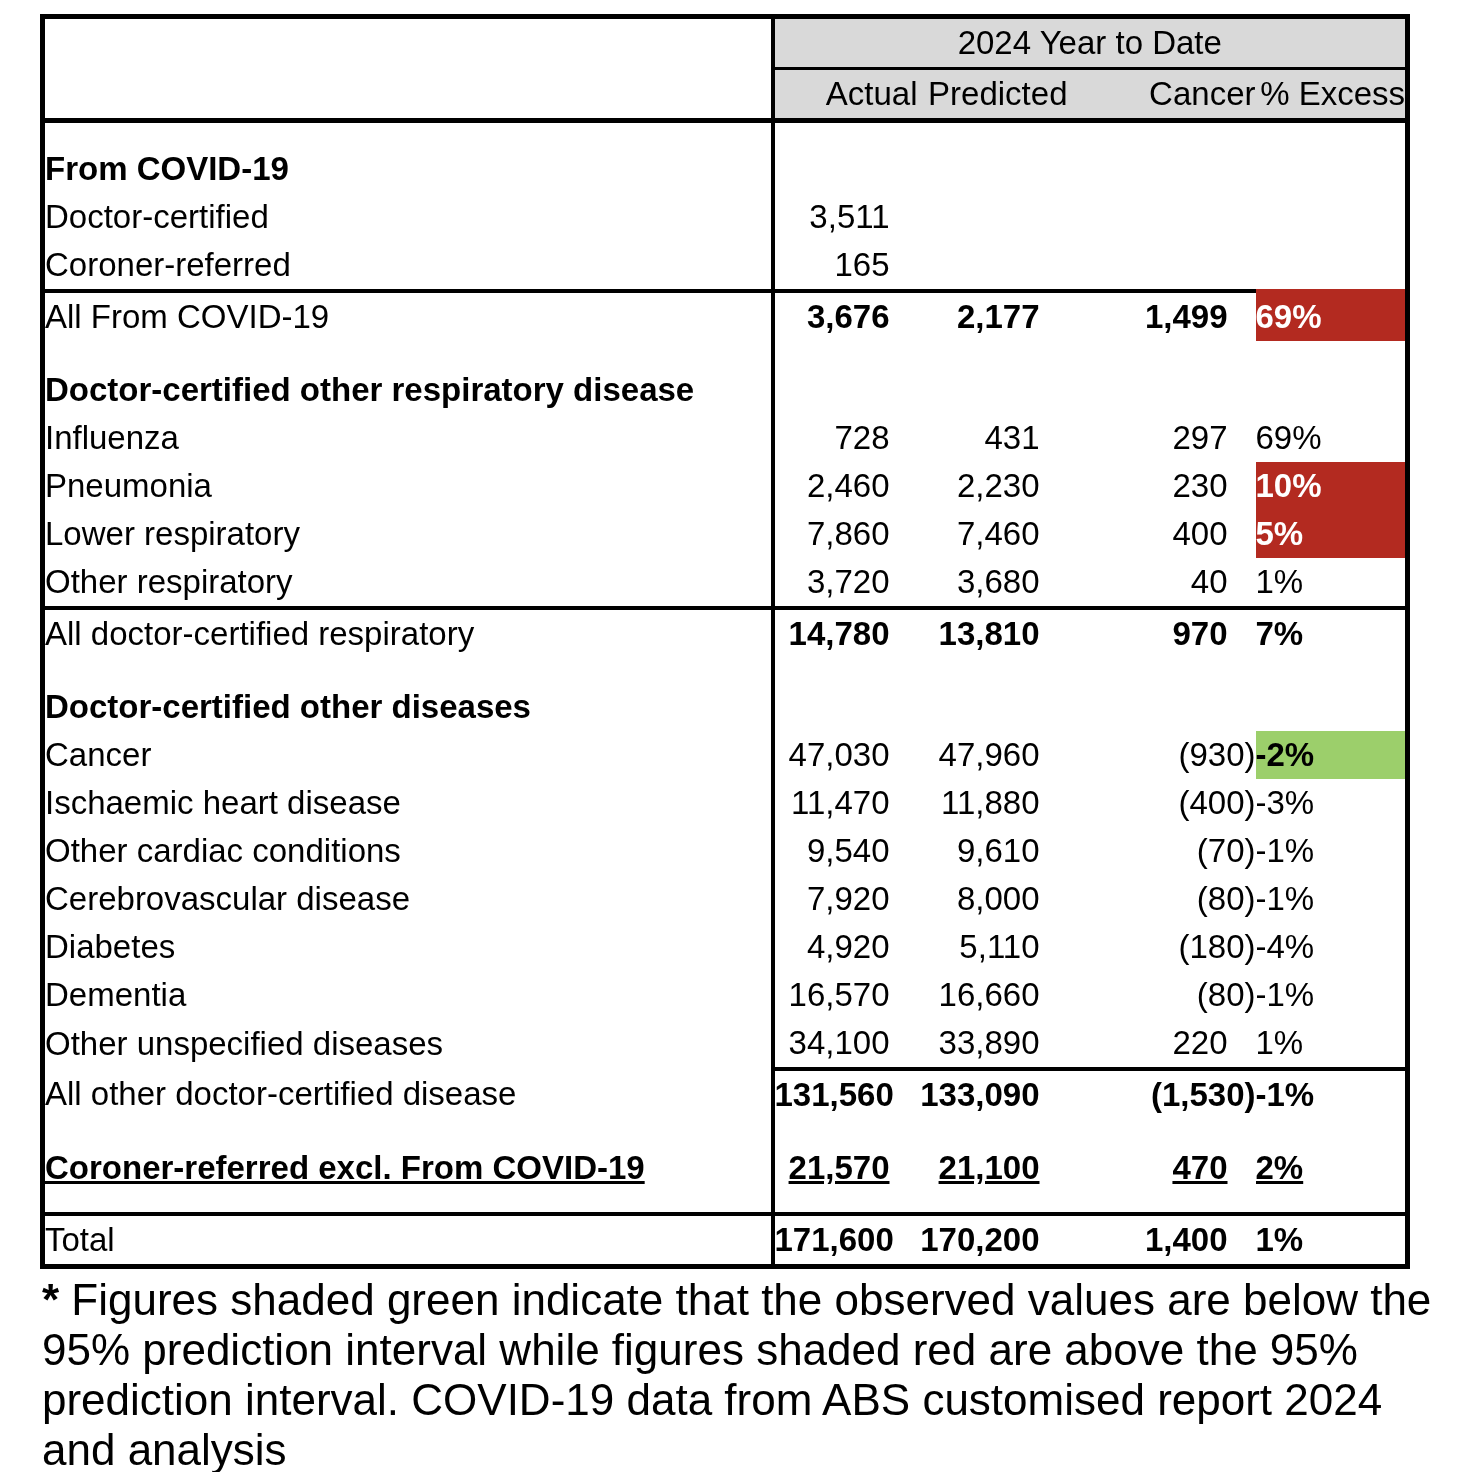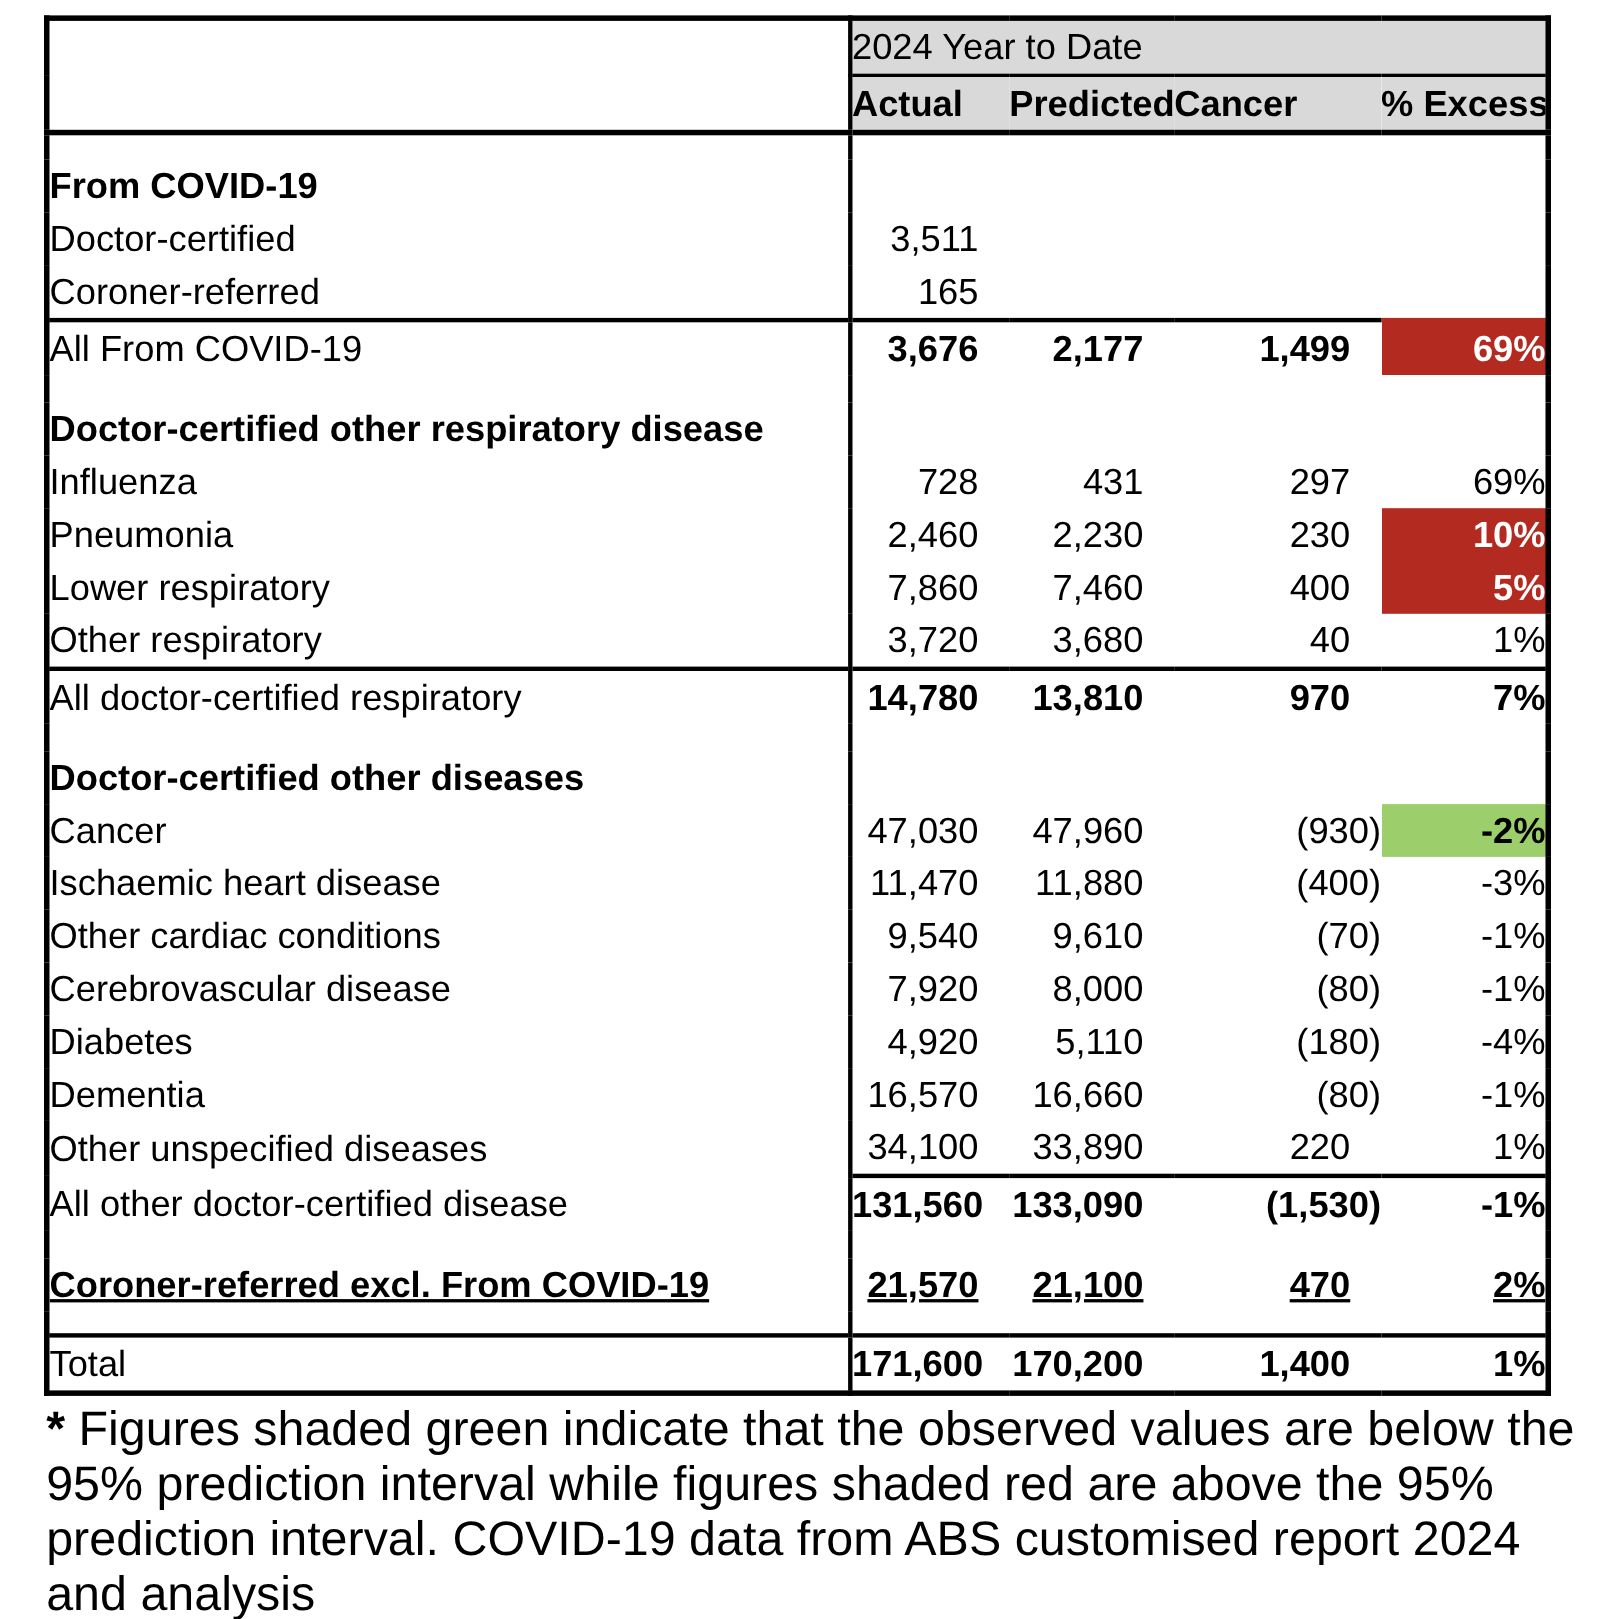--- a/index.html
+++ b/index.html
@@ -32,43 +32,42 @@
   }
   
   td.corner {
     background: #ffffff;
     border-right: 4px solid #000;
     border-bottom: 5px solid #000;
   }
   td.group-h {
     background: #d9d9d9;
     border-bottom: 3px solid #000;
-    text-align: left;
+    text-align: center;
     height: 52px;
     font-size: 34px;
   }
   td.col-h {
     background: #d9d9d9;
     border-bottom: 5px solid #000;
-    text-align: left;
+    text-align: right;
     height: 94px;
     font-size: 34px;
     line-height: 44px;
-    font-weight: bold;
   }
   td.h-pct { white-space: normal; padding: 0 8px; margin-top: 15px; }
   
   td.c-label {
     text-align: left;
     padding-left: 8px;
     border-right: 4px solid #000;
   }
   td.c-num  { text-align: right; padding-right: 14px; }
   td.c-num.reserve { padding-right: 28px; margin-left: 30px; }
-  td.c-pct  { text-align: right; padding-right: 8px; }
+  td.c-pct  { padding-right: 8px; }
   
   tr.r-spacer td       { height: 22px; }
   tr.r-spacer2 td      { height: 25px; }
   tr.r-spacer-small td { height: 20px; }
   tr.r-section td.c-label { font-weight: bold; margin-left: 12px; }
   tr.r-section-data td    { font-weight: bold; text-decoration: underline; }
   tr.r-total td.c-num,
   tr.r-total td.c-pct     { font-weight: bold; }
   
   tr.bt-full td { border-top: 4px solid #000; }

